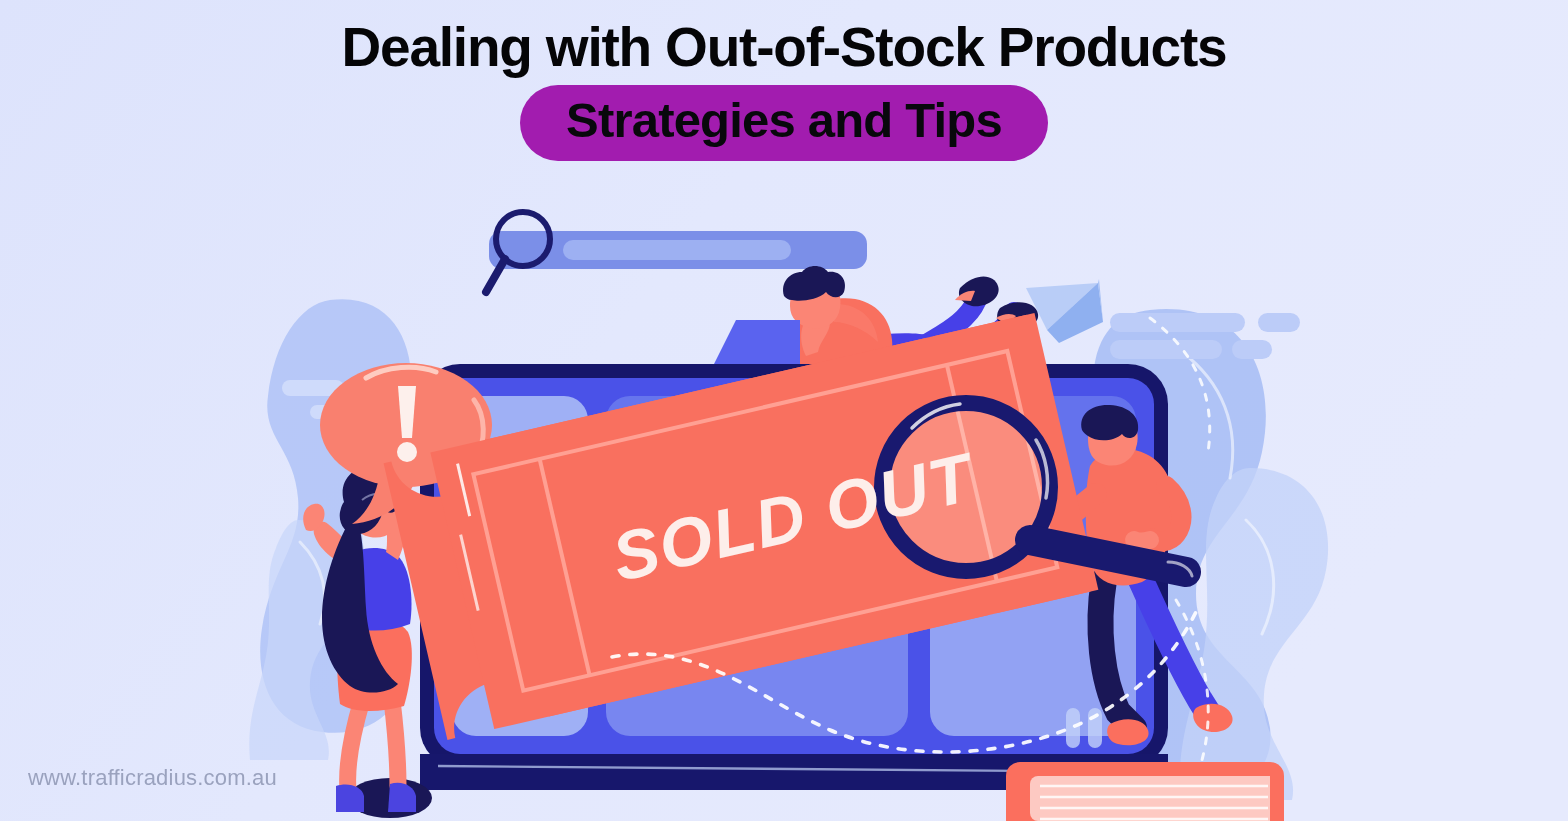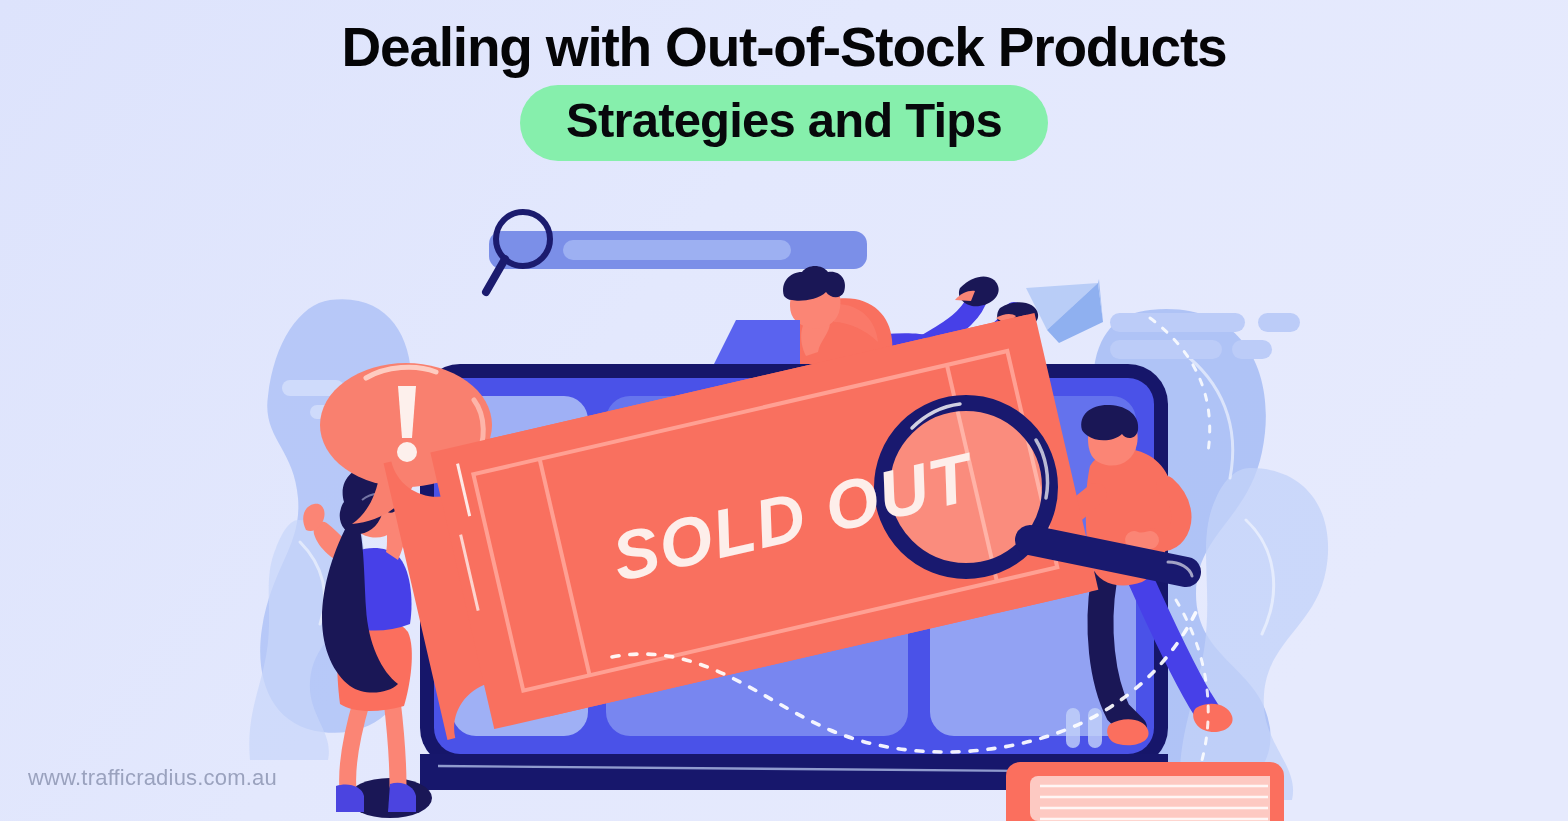--- a/index.html
+++ b/index.html
@@ -31,21 +31,21 @@
     letter-spacing:-1.2px;
     color:#050507;
     line-height:1.06;
     white-space:nowrap;
   }
   .subtitle-pill{
     display:inline-block;
     margin-top:9px;
     padding:7px 46px 11px 46px;
     border-radius:42px;
-    background:#86efac;
+    background:#a21caf;
     font-size:49px;
     font-weight:bold;
     letter-spacing:-0.8px;
     color:#08080c;
     line-height:1.18;
     white-space:nowrap;
   }
 
   
   .watermark{

